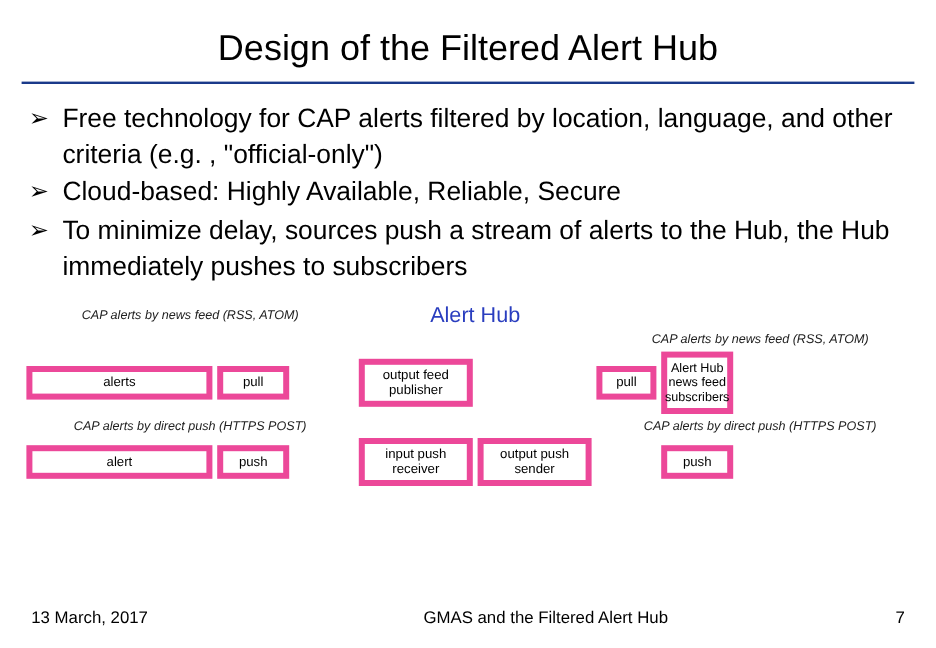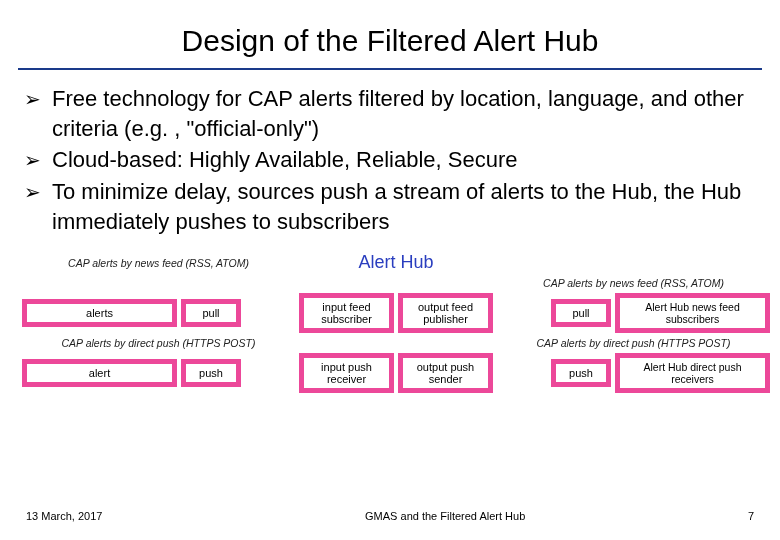--- a/index.html
+++ b/index.html
@@ -76,21 +76,21 @@
   .span2 { grid-column: span 2; }
   .center { text-align: center; }
   .small { font-size: 10.5px; }
   .footer {
     position: absolute;
     bottom: 18px;
     left: 0; right: 0;
     display: flex;
     align-items: flex-start;
     padding: 0 26px;
-    font-size: 11px;
+    font-size: 14px;
   }
   .footer .date { flex: 0 0 auto; }
   .footer .ftitle { flex: 1; text-align: center; padding-left: 40px; }
   .footer .pnum { flex: 0 0 auto; }
 </style>
 </head>
 <body>
 
 <div class="title">
   <span>Design of the </span><span class="underlined">Filtered Alert Hub</span>
@@ -116,38 +116,36 @@
   <div class="diag-grid">
 
     <div class="lbl small span2 center" style="grid-column:1/4;">CAP alerts by news feed (RSS, ATOM)</div>
     <div class="hub-title" style="grid-column:4/6;">Alert Hub</div>
     <div></div>
     <div class="lbl small center" style="grid-column:6/9;">CAP alerts by news feed (RSS, ATOM)</div>
 
     <div class="box">alerts</div>
     <div class="box">pull</div>
     <div></div>
-    <div class="box" style="min-height:34px;">input feed subscriber</div>
     <div class="box" style="min-height:34px;">output feed publisher</div>
     <div></div>
     <div class="box">pull</div>
     <div class="box small" style="min-height:34px;">Alert Hub news feed subscribers</div>
 
     <div class="lbl small center" style="grid-column:1/4;">CAP alerts by direct push (HTTPS POST)</div>
     <div style="grid-column:4/6;"></div>
     <div class="lbl small center" style="grid-column:6/9;">CAP alerts by direct push (HTTPS POST)</div>
 
     <div class="box">alert</div>
     <div class="box">push</div>
     <div></div>
     <div class="box" style="min-height:34px;">input push receiver</div>
     <div class="box" style="min-height:34px;">output push sender</div>
     <div></div>
     <div class="box">push</div>
-    <div class="box small" style="min-height:34px;">Alert Hub direct push receivers</div>
   </div>
 </div>
 
 <div class="footer">
   <span class="date">13 March, 2017</span>
   <span class="ftitle">GMAS and the Filtered Alert Hub</span>
   <span class="pnum">7</span>
 </div>
 
 </body></html>

